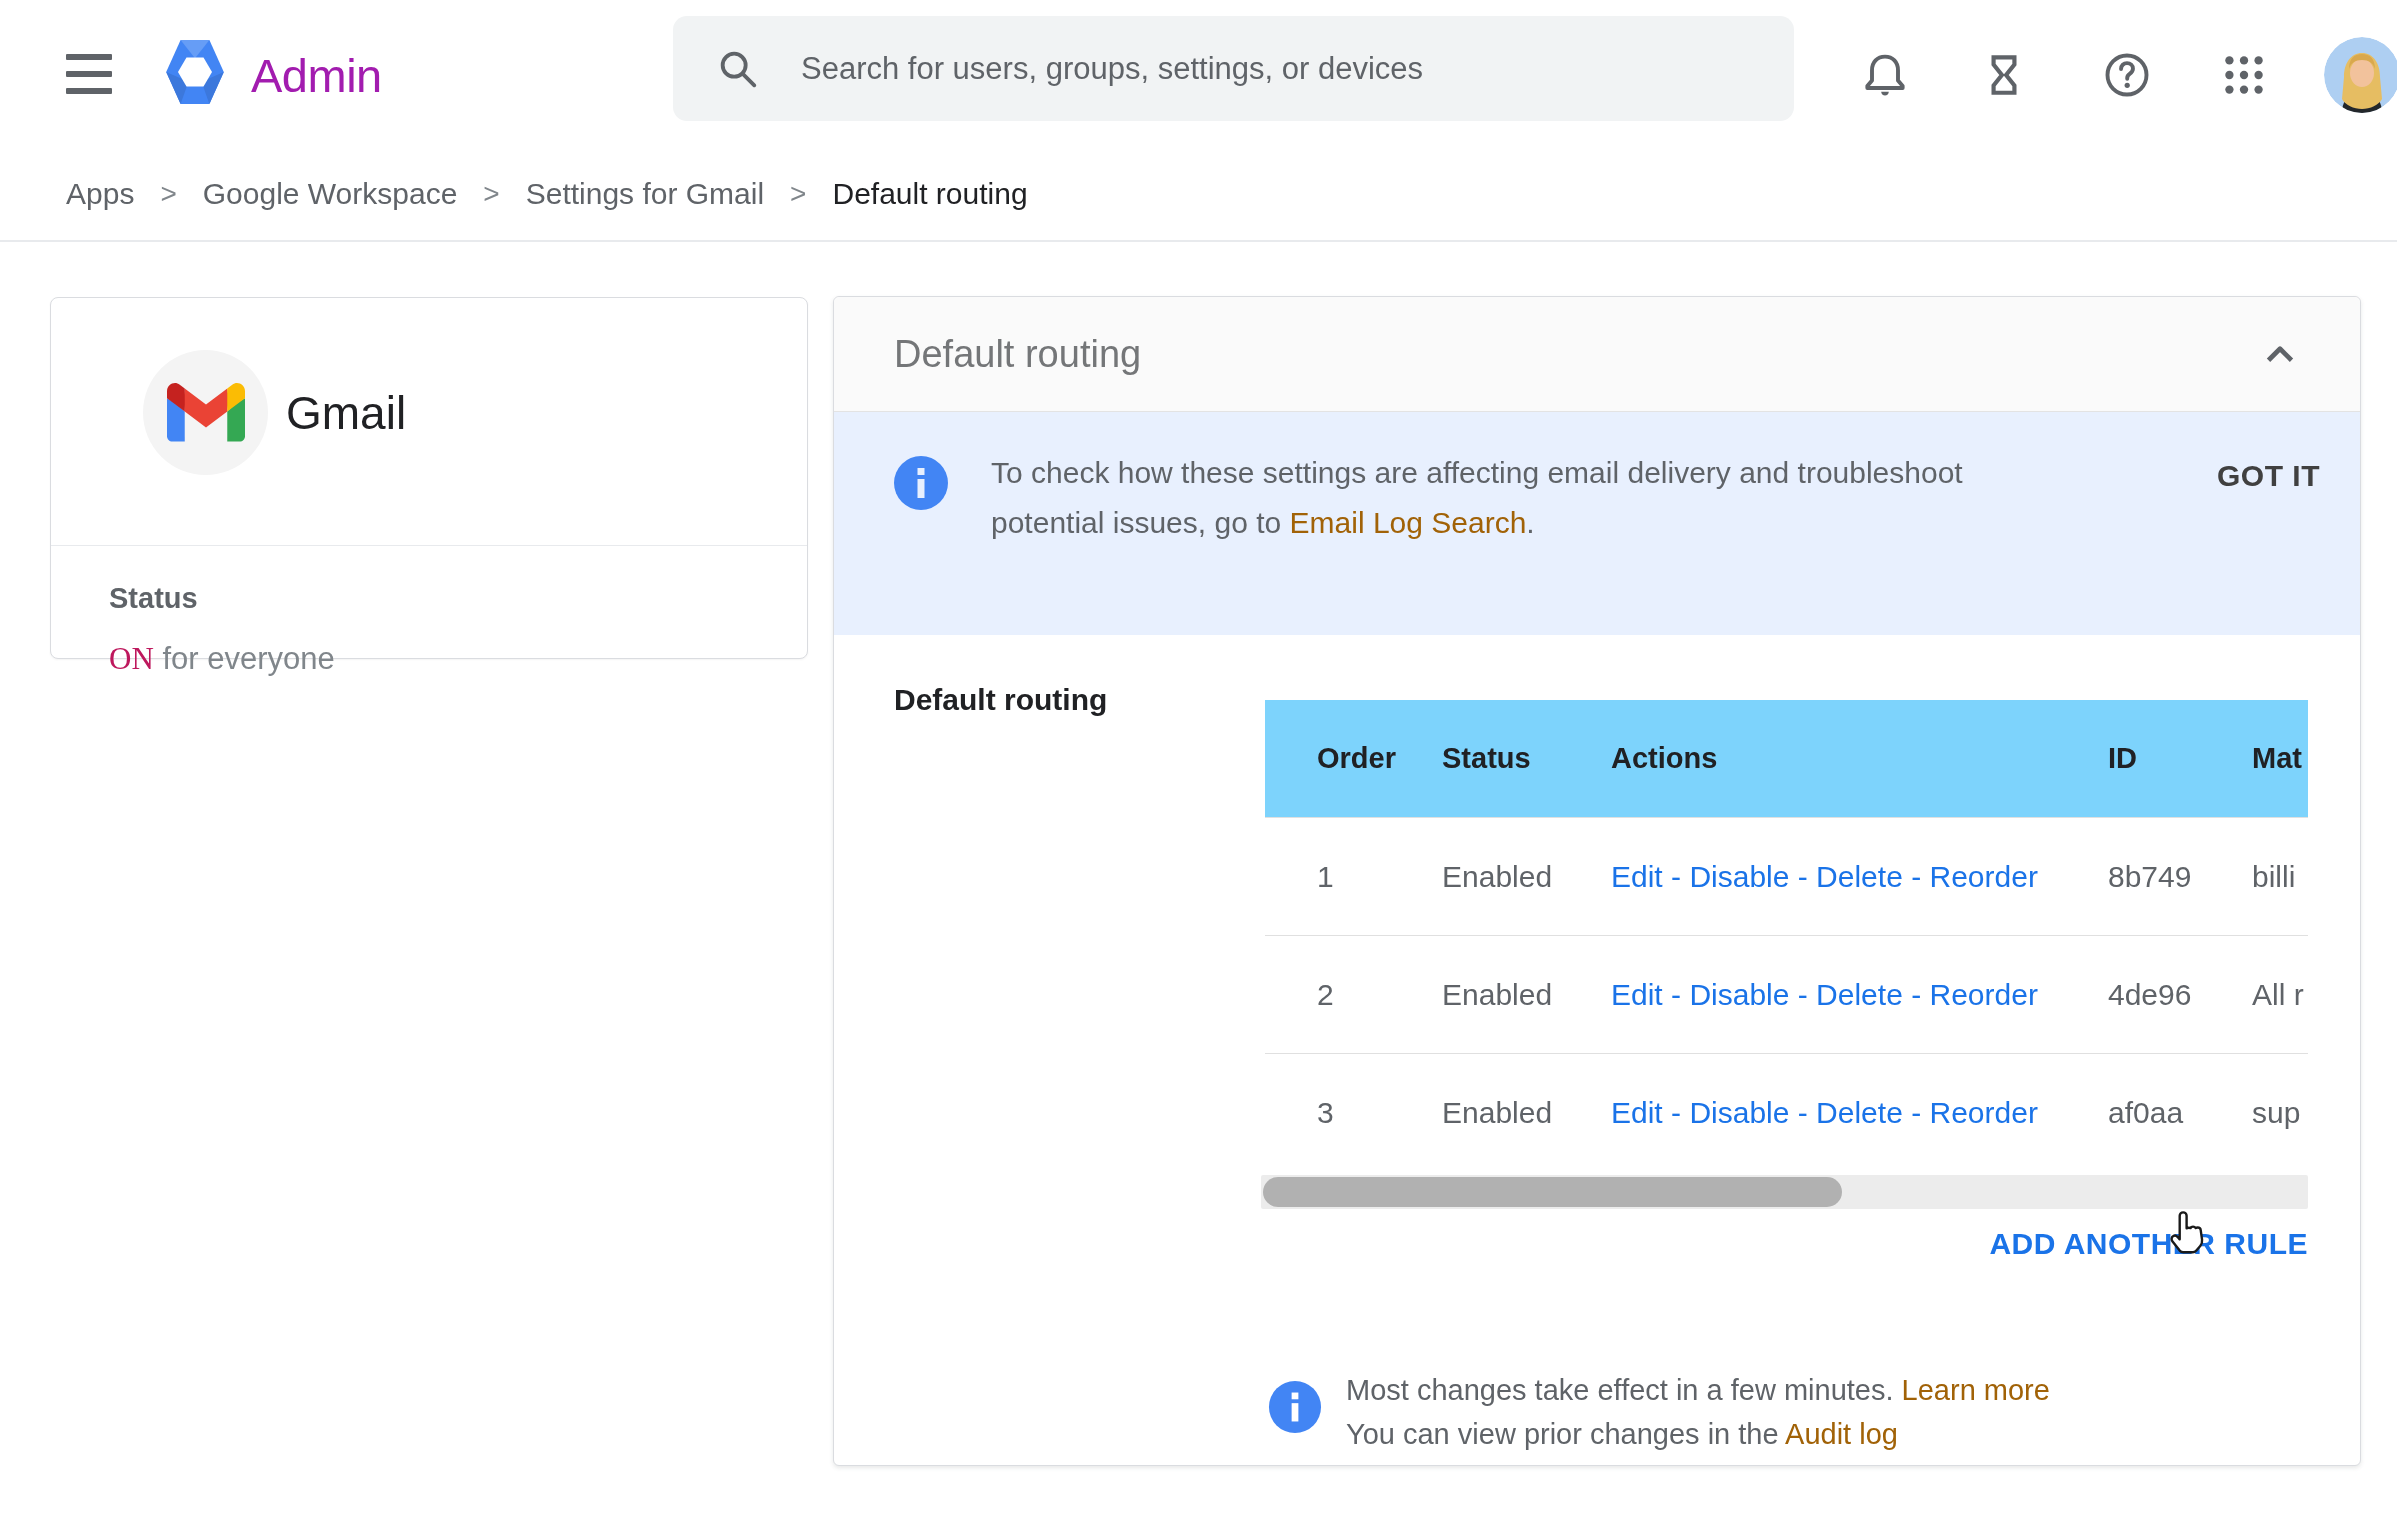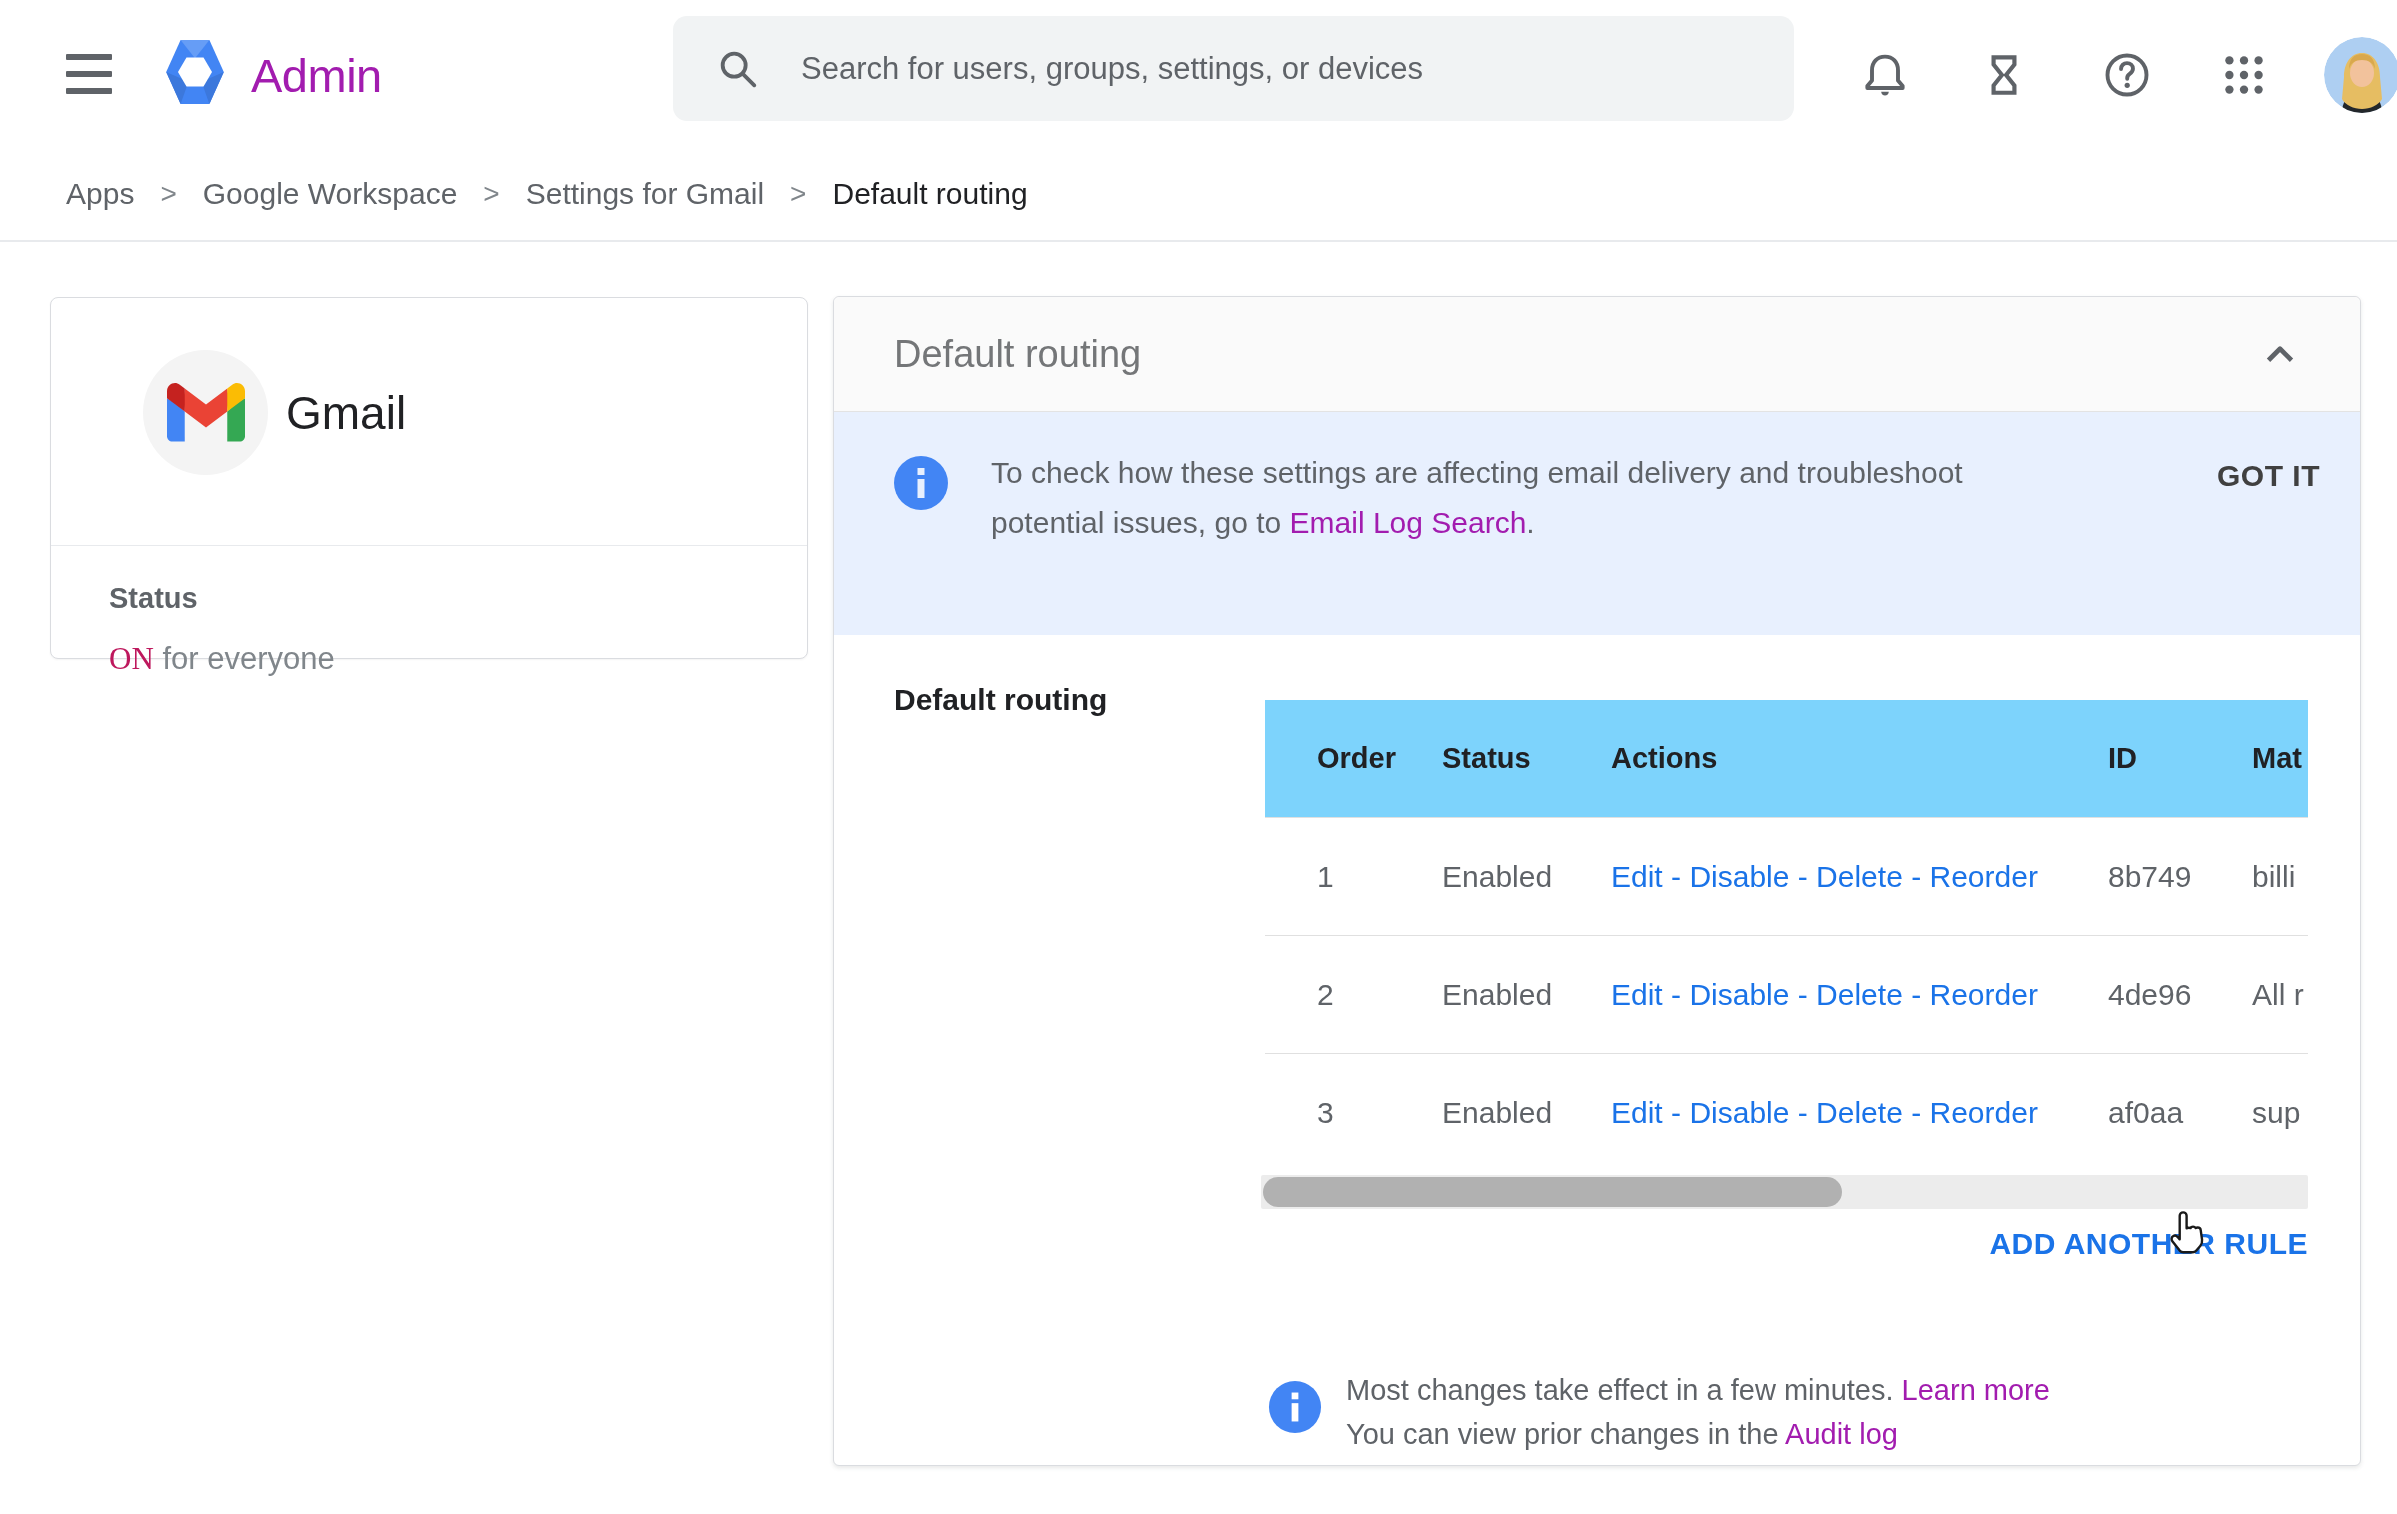--- a/index.html
+++ b/index.html
@@ -43,21 +43,21 @@
          border-radius:6px;box-sizing:border-box;box-shadow:0 2px 4px rgba(60,64,67,.12);}
   .panel-header{position:relative;height:114px;background:#fafafa;border-bottom:1px solid #e3e3e3;
                 border-radius:6px 6px 0 0;}
   .panel-title{position:absolute;left:60px;top:0;line-height:114px;font-size:38px;color:#747678;}
   .collapse-btn{position:absolute;right:56px;top:34px;width:48px;height:48px;display:flex;
                 align-items:center;justify-content:center;cursor:pointer;}
 
   .banner{position:relative;height:223px;background:#e8f0fe;}
   .banner .info-ic{position:absolute;left:59px;top:43px;}
   .banner-text{position:absolute;left:157px;top:36px;font-size:30px;line-height:50px;color:#5f6368;}
-  .link{color:#a21caf;cursor:pointer;}
+  .link{color:#a16207;cursor:pointer;}
   .gotit{position:absolute;right:40px;top:47px;font-size:30px;font-weight:700;letter-spacing:0.5px;
          color:#404040;cursor:pointer;}
 
   .panel-content{position:relative;height:880px;}
   .section-label{position:absolute;left:60px;top:48px;font-size:30px;font-weight:700;color:#202124;}
 
   .rtable{position:absolute;left:431px;top:65px;width:1043px;overflow:hidden;}
   .thead,.trow{display:grid;grid-template-columns:125px 169px 497px 144px 358px;
                padding-left:52px;align-items:center;box-sizing:border-box;}
   .thead{height:117px;background:#7dd3fc;font-size:29px;font-weight:700;color:#202124;}

